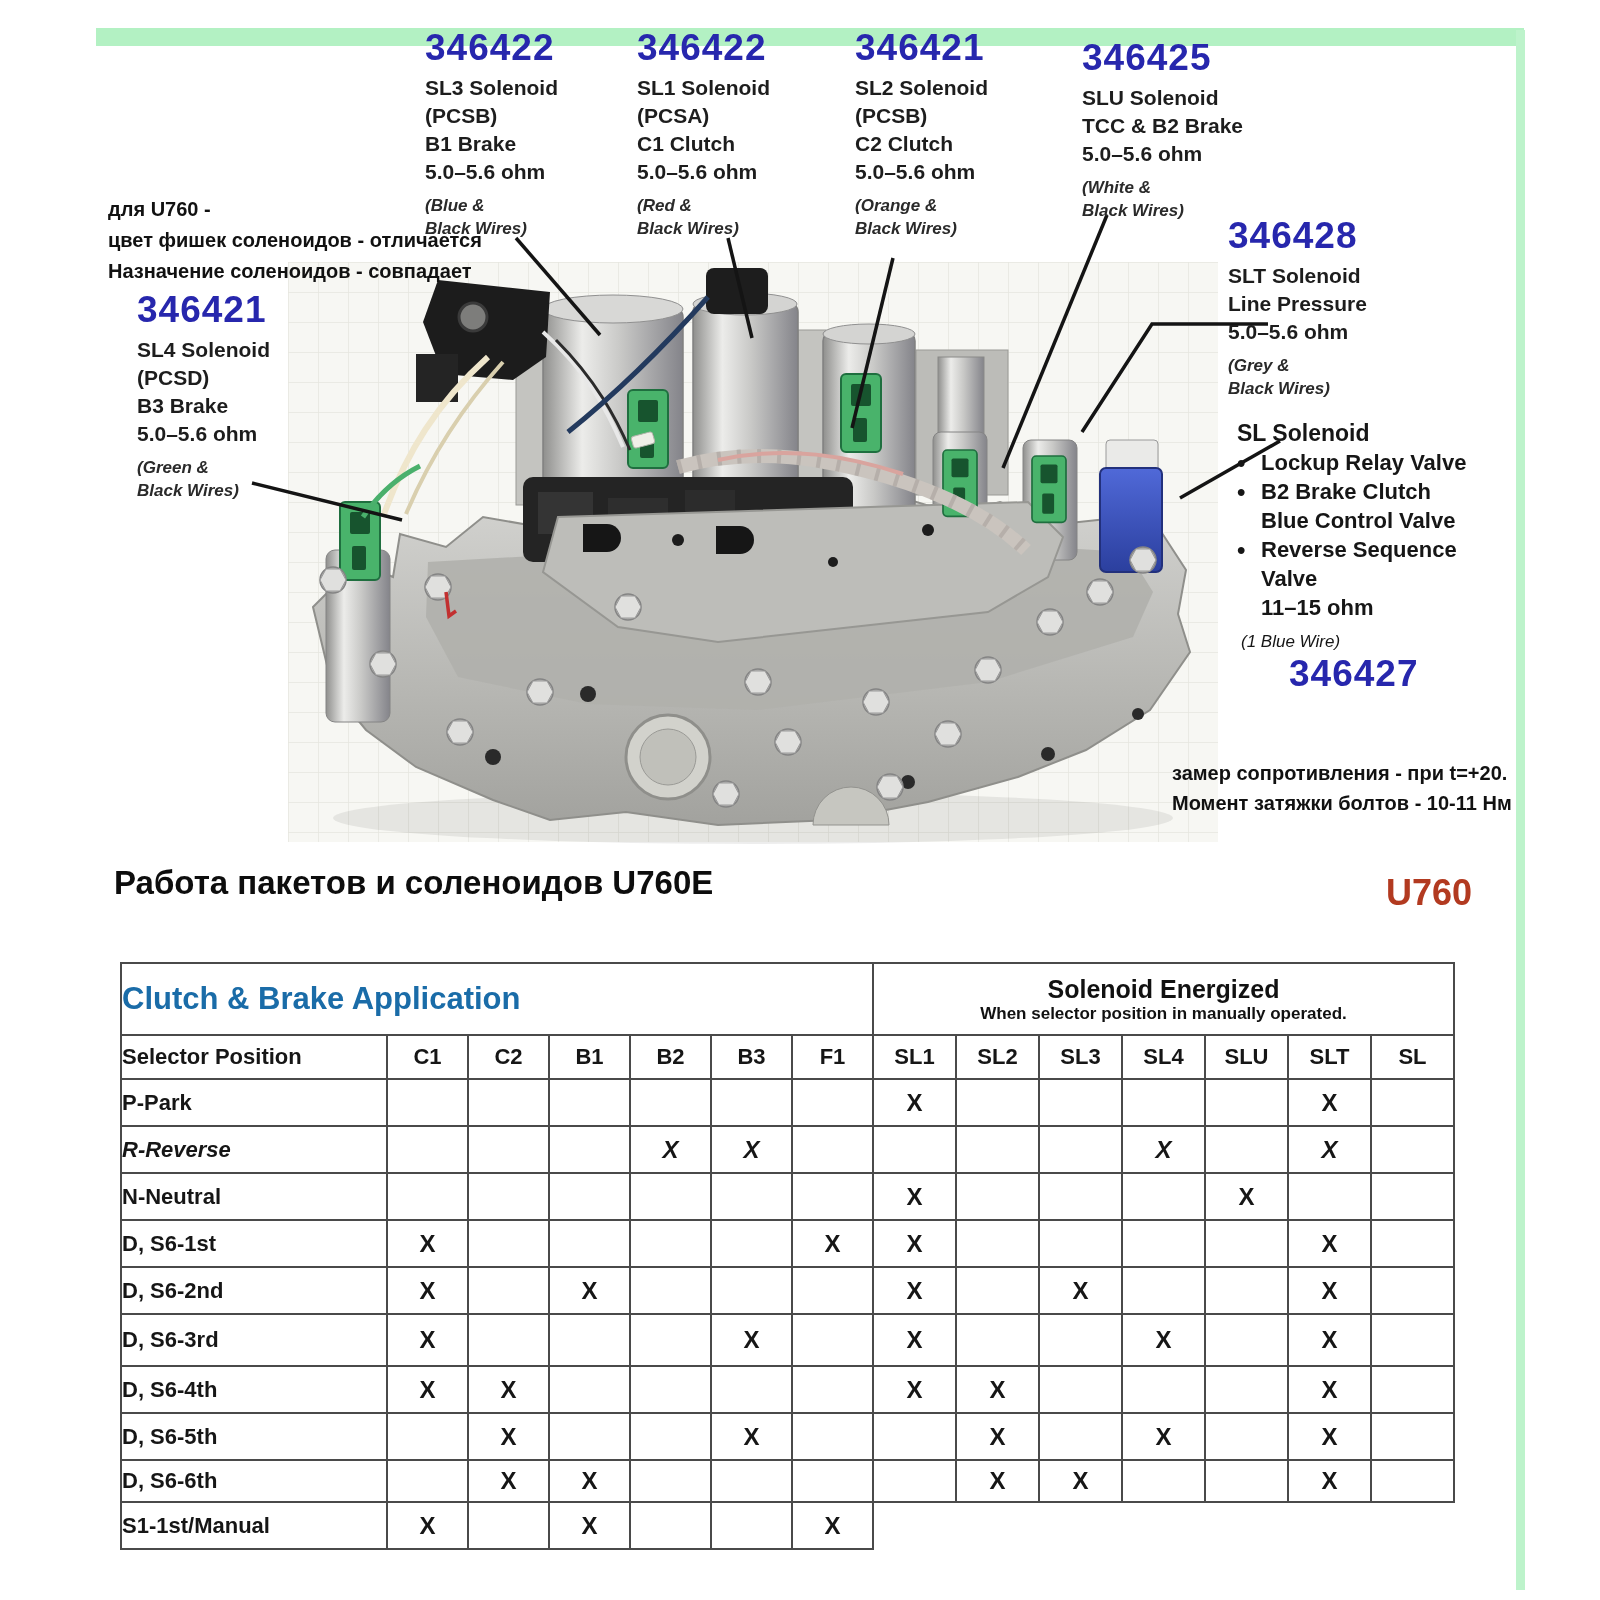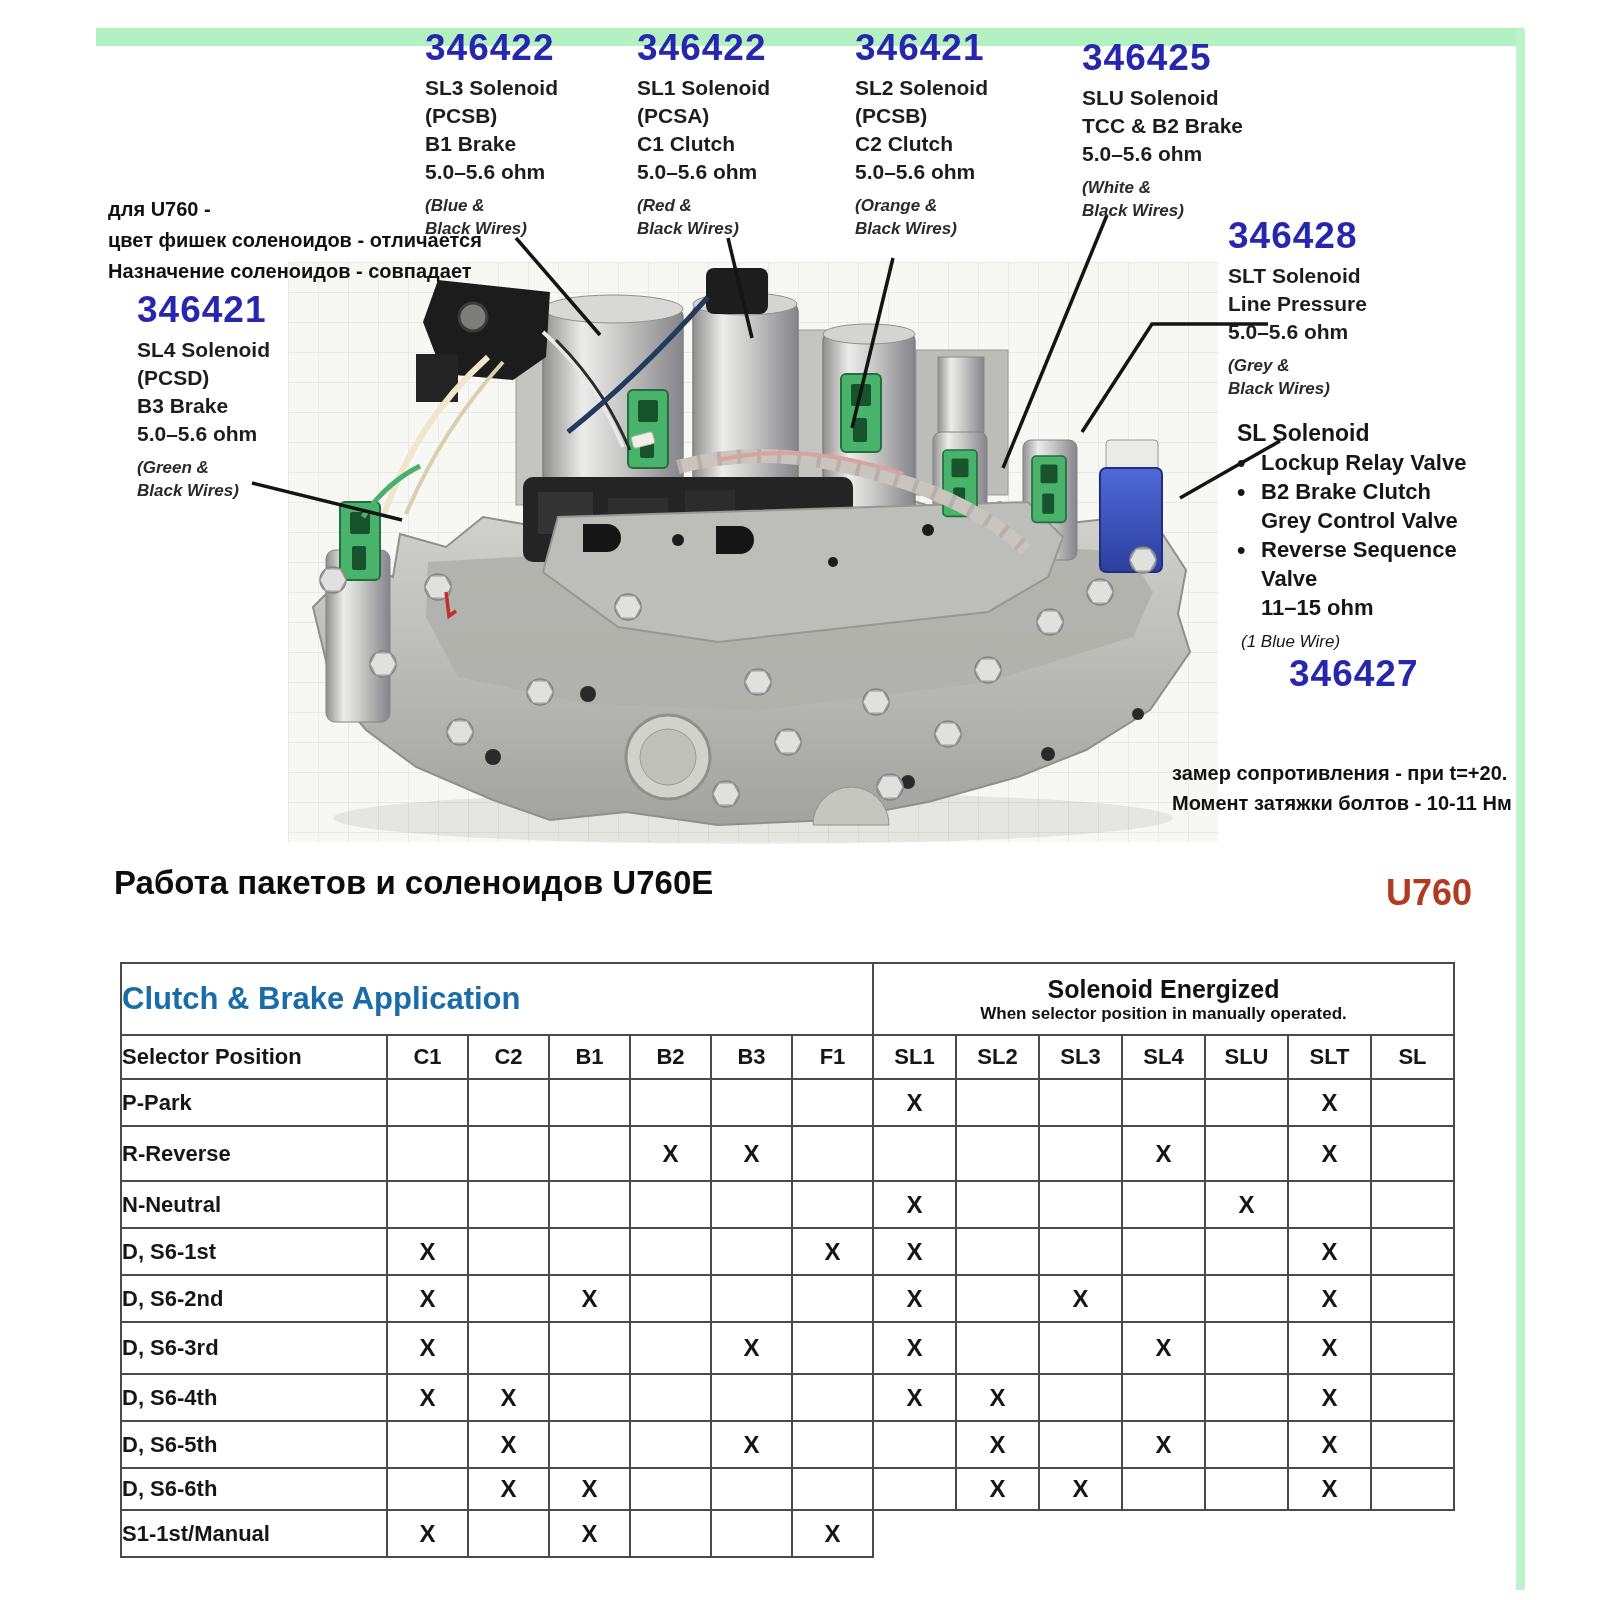--- a/index.html
+++ b/index.html
@@ -272,21 +272,21 @@
   <div class="sl-title">SL Solenoid</div>
   <div class="bullet-line">
       <span class="dot">•</span>
       <span>Lockup Relay Valve</span>
     </div>
   <div class="bullet-line">
       <span class="dot">•</span>
       <span>B2 Brake Clutch</span>
     </div>
   <div class="bullet-line cont">
-      <span>Grey Control Valve</span>
+      <span>Blue Control Valve</span>
     </div>
   <div class="bullet-line">
       <span class="dot">•</span>
       <span>Reverse Sequence</span>
     </div>
   <div class="bullet-line cont">
       <span>Valve</span>
     </div>
   <div class="bullet-line cont">
       <span>11–15 ohm</span>
@@ -354,21 +354,21 @@
         <td class="mark"></td>
         <td class="mark"></td>
         <td class="mark">X</td>
         <td class="mark"></td>
         <td class="mark"></td>
         <td class="mark"></td>
         <td class="mark"></td>
         <td class="mark">X</td>
         <td class="mark"></td>
       </tr>
-      <tr style="height: 55px;">
+      <tr style="height: 47px; font-style: italic;">
         <th class="rowhead">R-Reverse</th>
         <td class="mark"></td>
         <td class="mark"></td>
         <td class="mark"></td>
         <td class="mark">X</td>
         <td class="mark">X</td>
         <td class="mark"></td>
         <td class="mark"></td>
         <td class="mark"></td>
         <td class="mark"></td>

